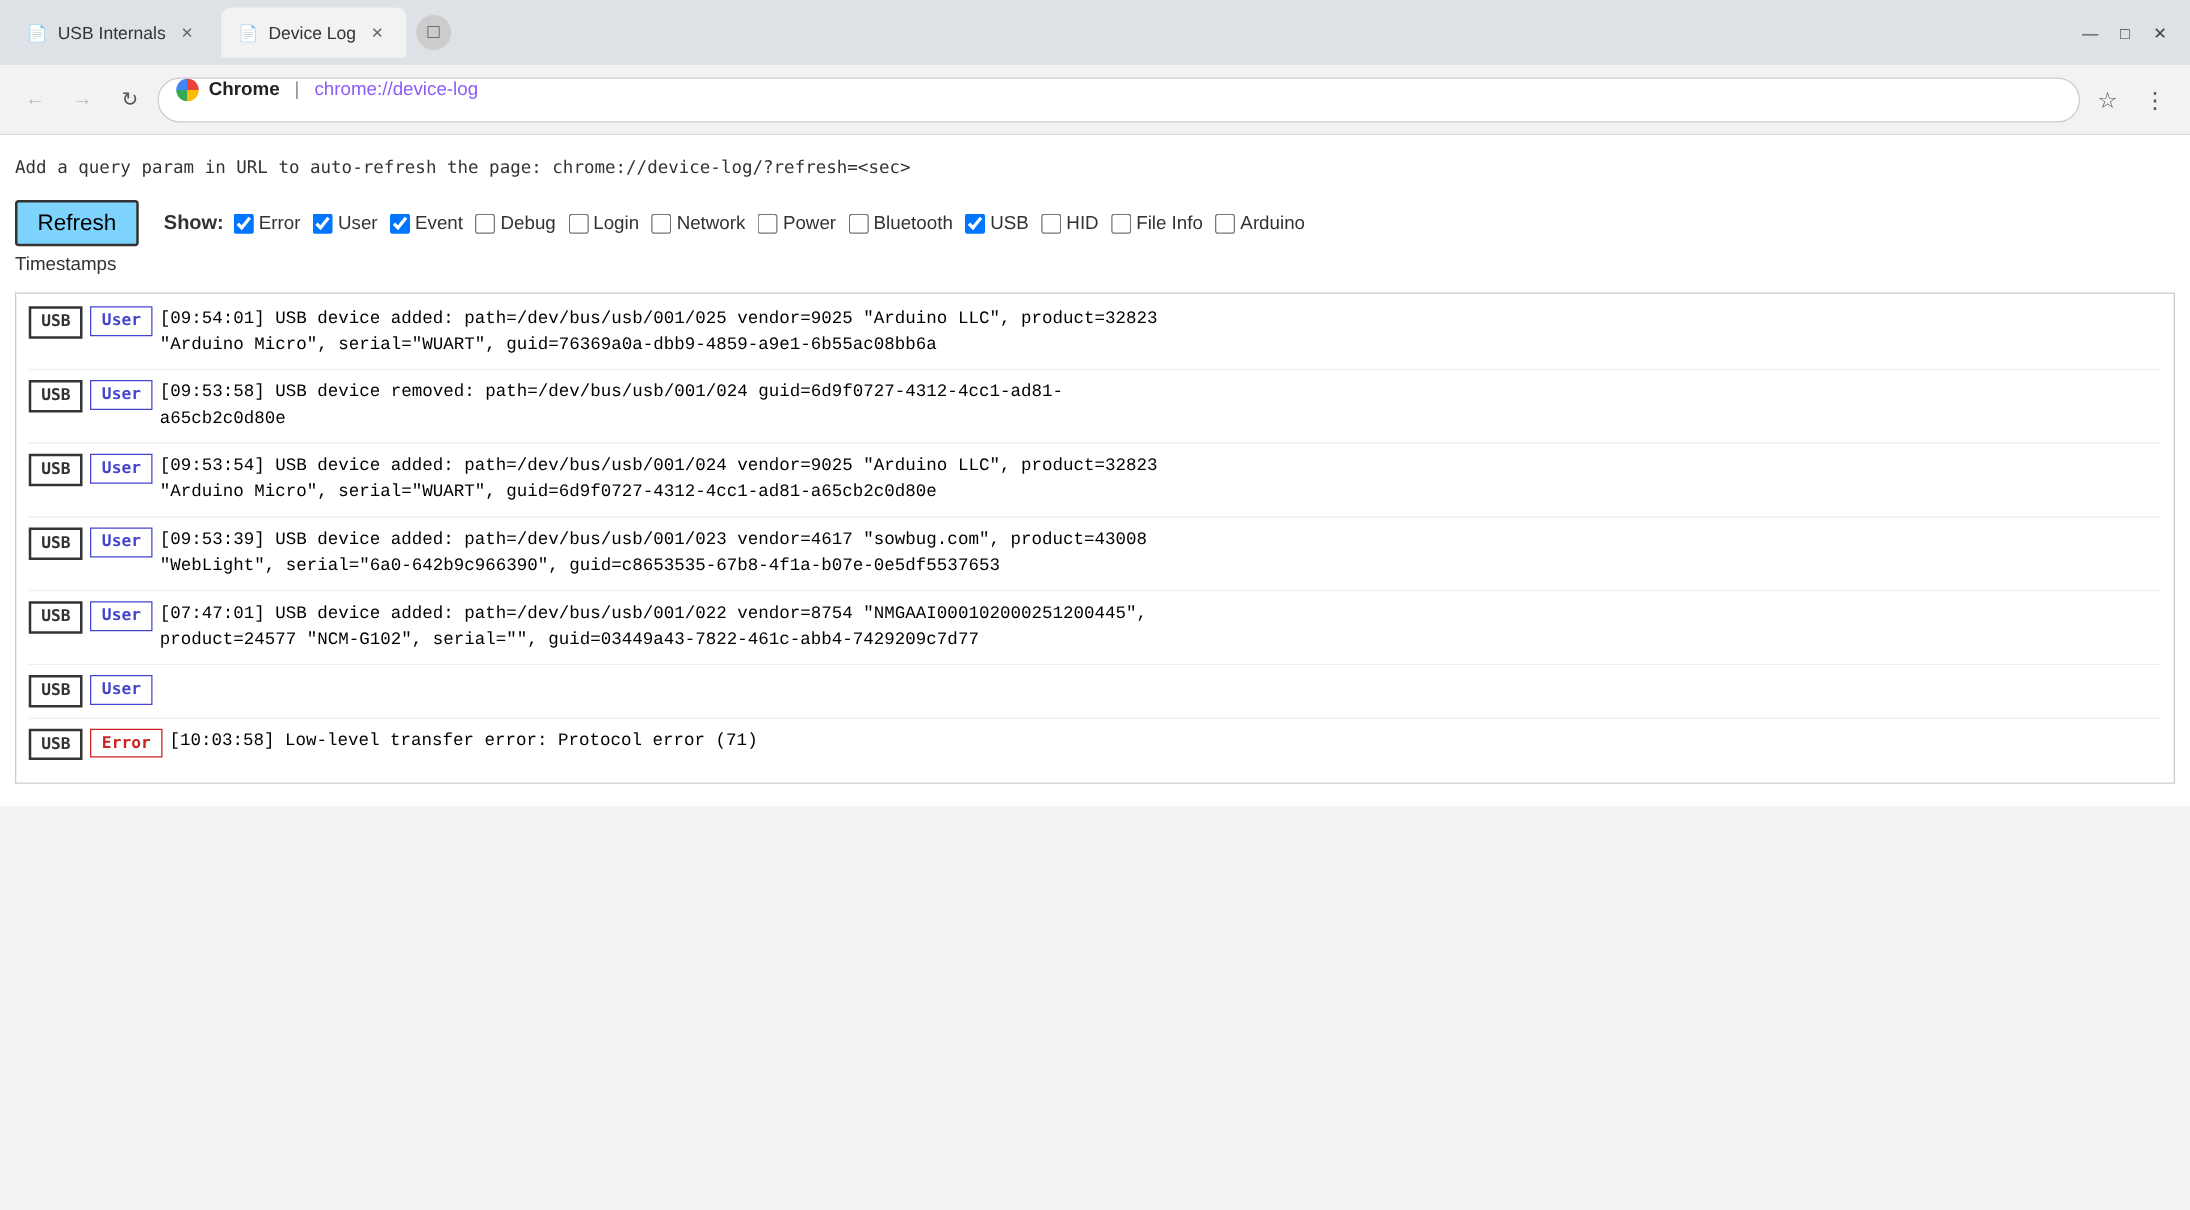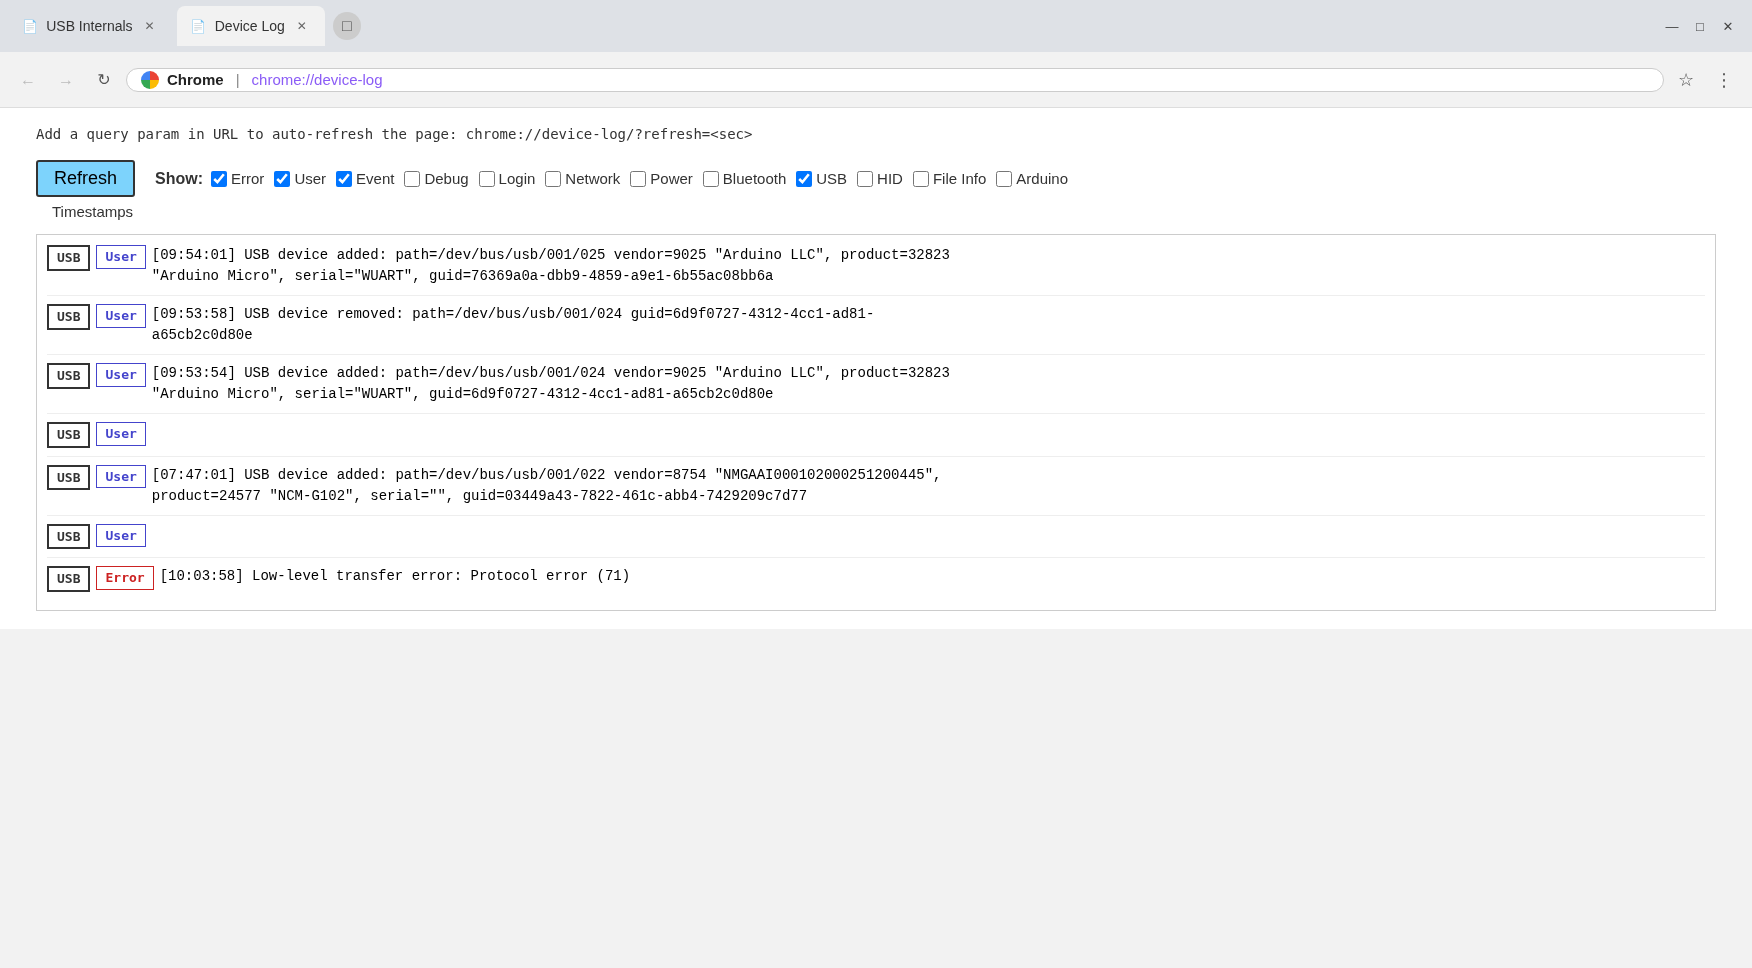--- a/index.html
+++ b/index.html
@@ -101,26 +101,26 @@
       cursor: pointer;
       display: flex;
       align-items: center;
       justify-content: center;
       font-size: 16px;
       color: #555;
     }
     .nav-btn.disabled { color: #bbb; cursor: default; }
     .address-bar {
       flex: 1;
-      height: 24px;
+      height: 36px;
       border-radius: 18px;
       border: 1px solid #ccc;
       background: white;
       display: flex;
-      align-items: center;
+      align-items: flex-start;
       padding: 0 14px;
       gap: 8px;
       font-size: 15px;
       color: #222;
     }
     .address-bar .chrome-icon {
       width: 18px;
       height: 18px;
       border-radius: 50%;
       background: conic-gradient(#EA4335 0deg 90deg, #FBBC05 90deg 180deg, #34A853 180deg 270deg, #4285F4 270deg 360deg);
@@ -139,21 +139,21 @@
       font-size: 18px;
       color: #555;
       display: flex;
       align-items: center;
       justify-content: center;
     }
 
     
     .content {
       background: white;
-      padding: 18px 36px;
+      padding: 18px 12px;
     }
     .info-text {
       font-size: 14px;
       color: #333;
       margin-bottom: 18px;
       font-family: monospace;
     }
     .controls-row {
       display: flex;
       align-items: center;
@@ -186,21 +186,20 @@
       color: #333;
     }
     .filter-item input[type="checkbox"] {
       width: 16px;
       height: 16px;
       cursor: pointer;
     }
     .timestamps-label {
       font-size: 15px;
       color: #333;
-      margin-left: 16px;
     }
 
     
     .log-area {
       border: 1px solid #ccc;
       margin-top: 14px;
       padding: 10px;
       background: white;
       font-family: 'Courier New', monospace;
       font-size: 14px;
@@ -363,20 +362,22 @@
     <div class="log-entry">
       <span class="badge badge-type">USB</span>
       <span class="badge badge-user">User</span>
       <span class="log-text">[09:53:54] USB device added: path=/dev/bus/usb/001/024 vendor=9025 "Arduino LLC", product=32823
         <br>"Arduino Micro", serial="WUART", guid=6d9f0727-4312-4cc1-ad81-a65cb2c0d80e</span>
     </div>
 
     <div class="log-entry">
       <span class="badge badge-type">USB</span>
       <span class="badge badge-user">User</span>
+      <span class="log-text">[09:53:39] USB device added: path=/dev/bus/usb/001/023 vendor=4617 "sowbug.com", product=43008
+        <br>"WebLight", serial="6a0-642b9c966390", guid=c8653535-67b8-4f1a-b07e-0e5df5537653</span>
     </div>
 
     <div class="log-entry">
       <span class="badge badge-type">USB</span>
       <span class="badge badge-user">User</span>
       <span class="log-text">[07:47:01] USB device added: path=/dev/bus/usb/001/022 vendor=8754 "NMGAAI000102000251200445",
         <br>product=24577 "NCM-G102", serial="", guid=03449a43-7822-461c-abb4-7429209c7d77</span>
     </div>
 
     <div class="log-entry">

